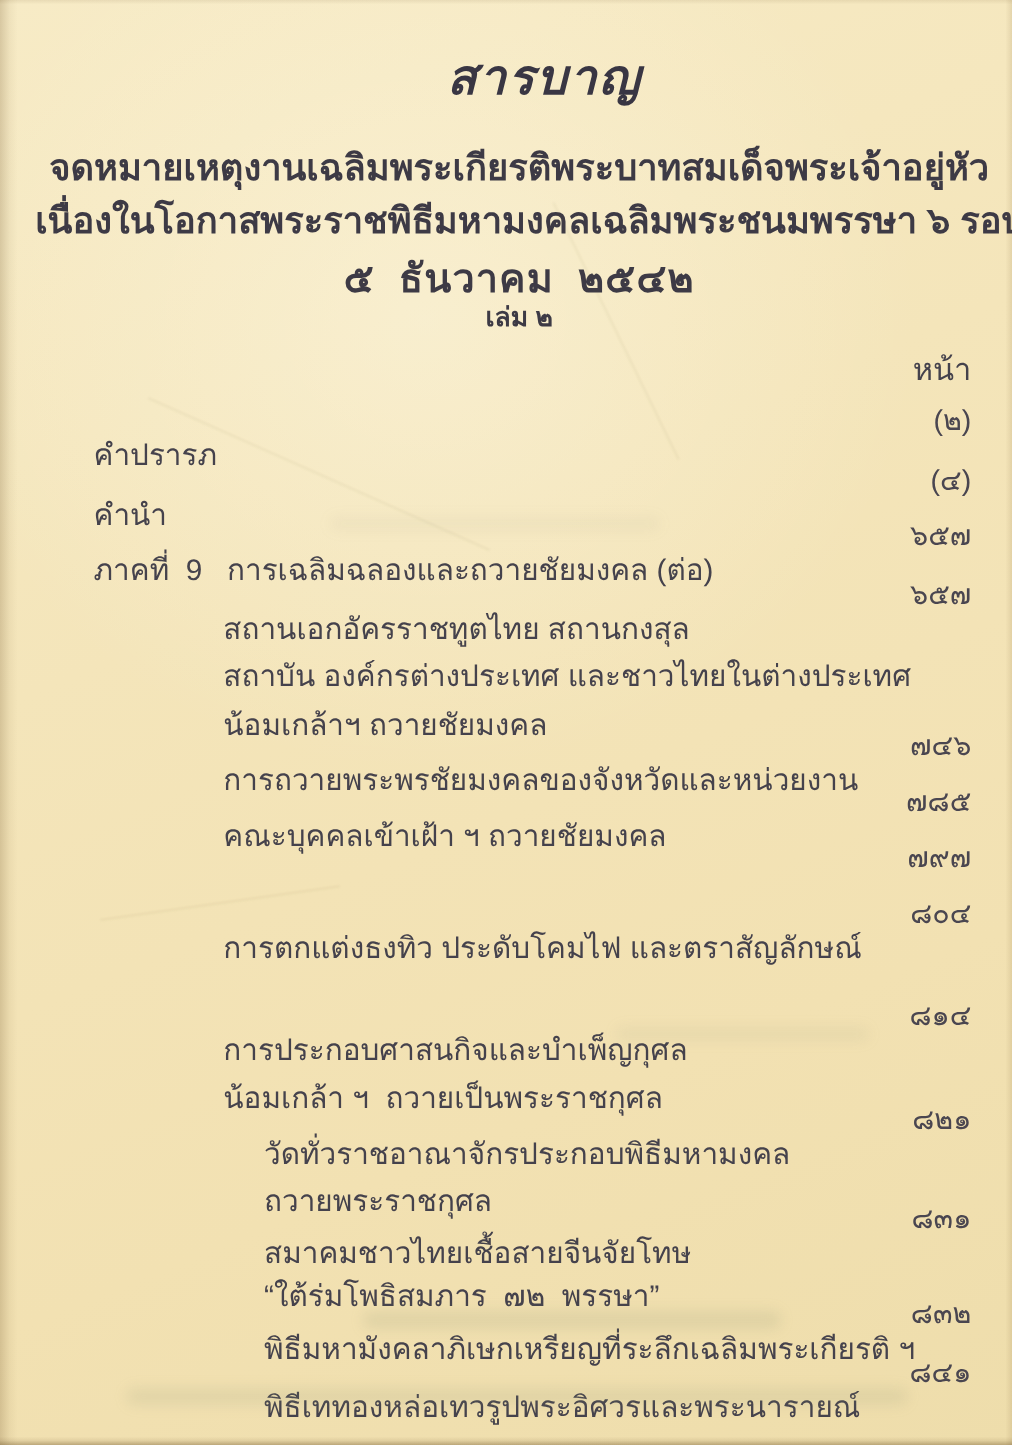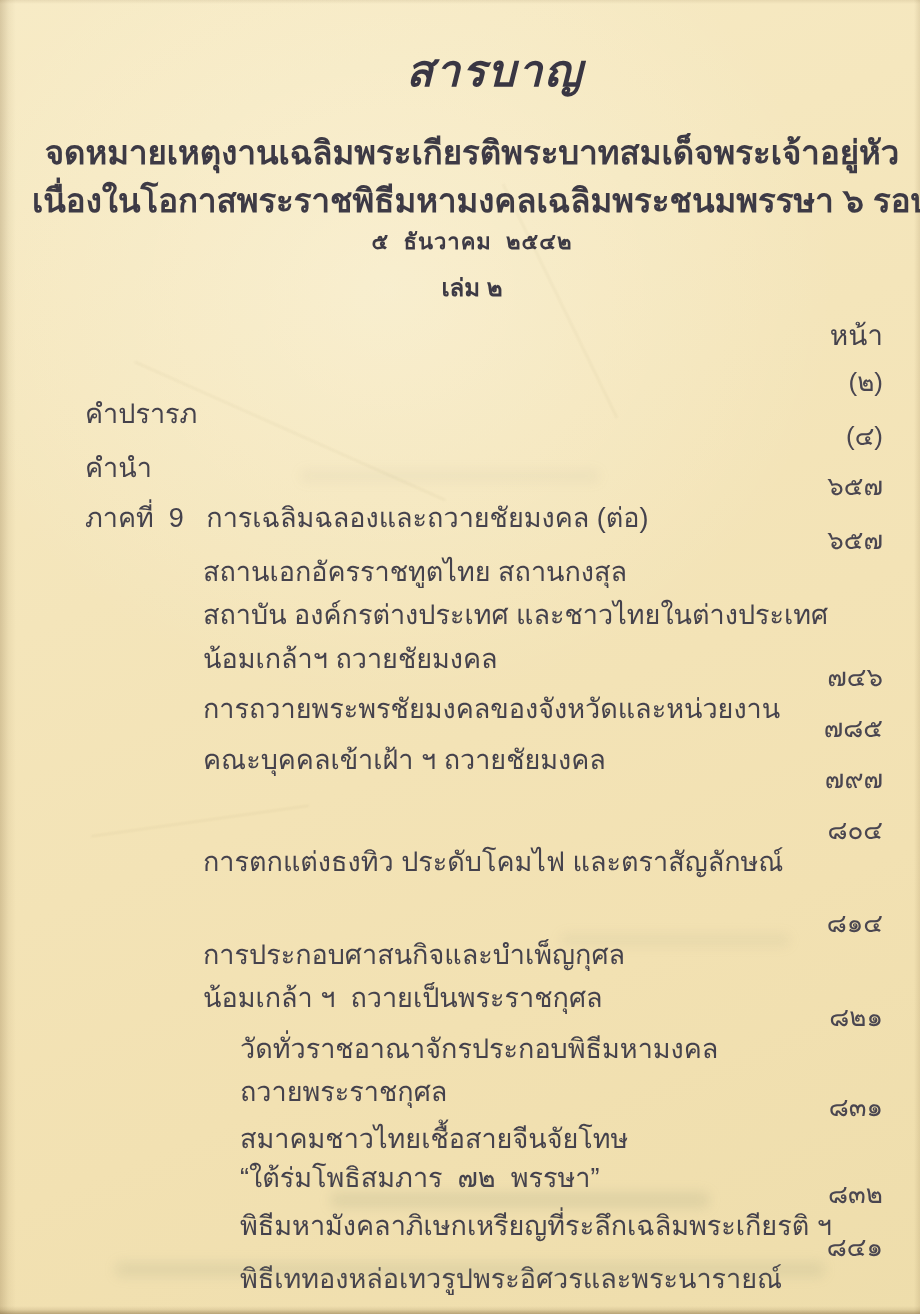--- a/index.html
+++ b/index.html
@@ -49,21 +49,21 @@
     letter-spacing:2px;
     color:#393643;
     text-indent:70px; 
   }
   .hdr{
     position:absolute;left:0;width:880px;text-align:center;
     font-weight:bold;color:#3d3a45;white-space:pre;margin-left:32px;
   }
   .hdr1{top:126px;font-size:33px;}
   .hdr2{top:174px;font-size:33px;}
-  .hdr3{top:224px;font-size:22px;letter-spacing:1px;}
+  .hdr3{top:224px;font-size:36px;letter-spacing:1px;}
   .hdr4{top:268px;font-size:24px;}
   .page-col{
     position:absolute;top:313px;right:37px;
     font-size:28px;color:#45424c;
   }
   .row{
     position:absolute;left:55px;right:37px;
     font-size:27px;line-height:33px;
     color:#45424c;white-space:pre;
   }

